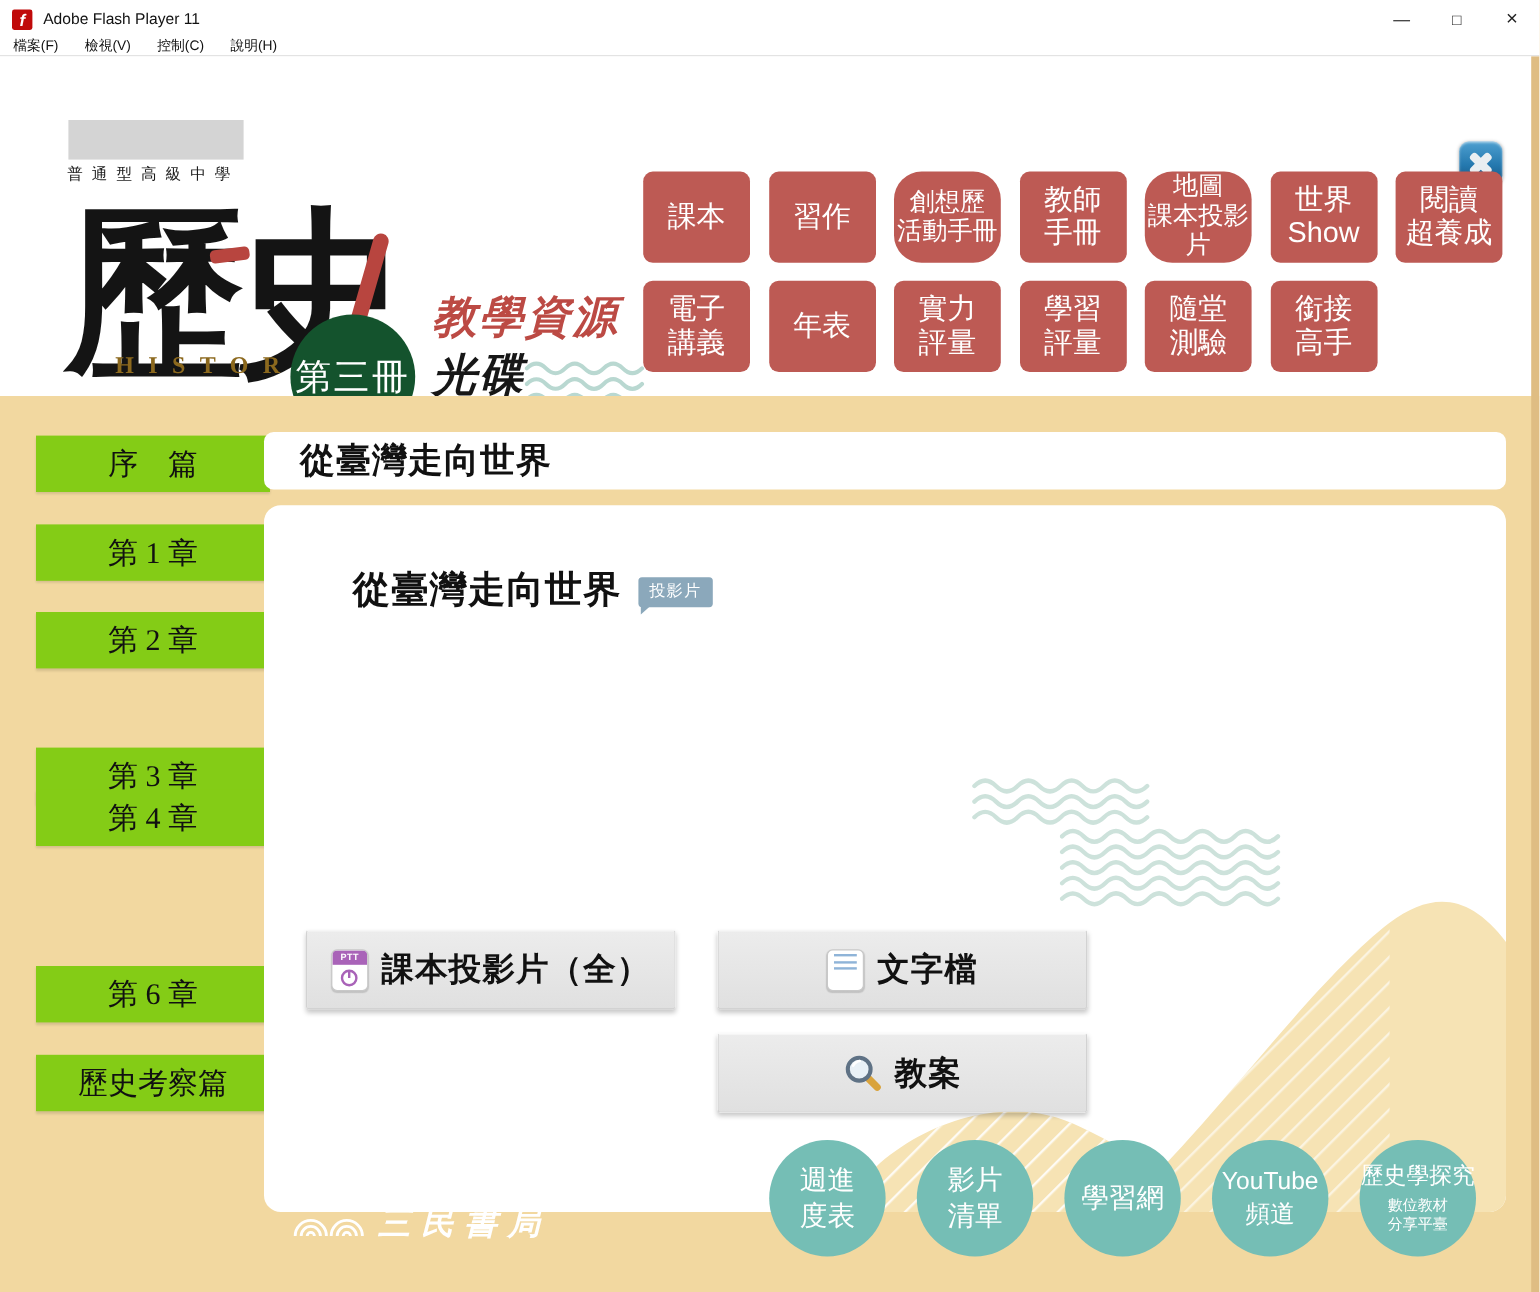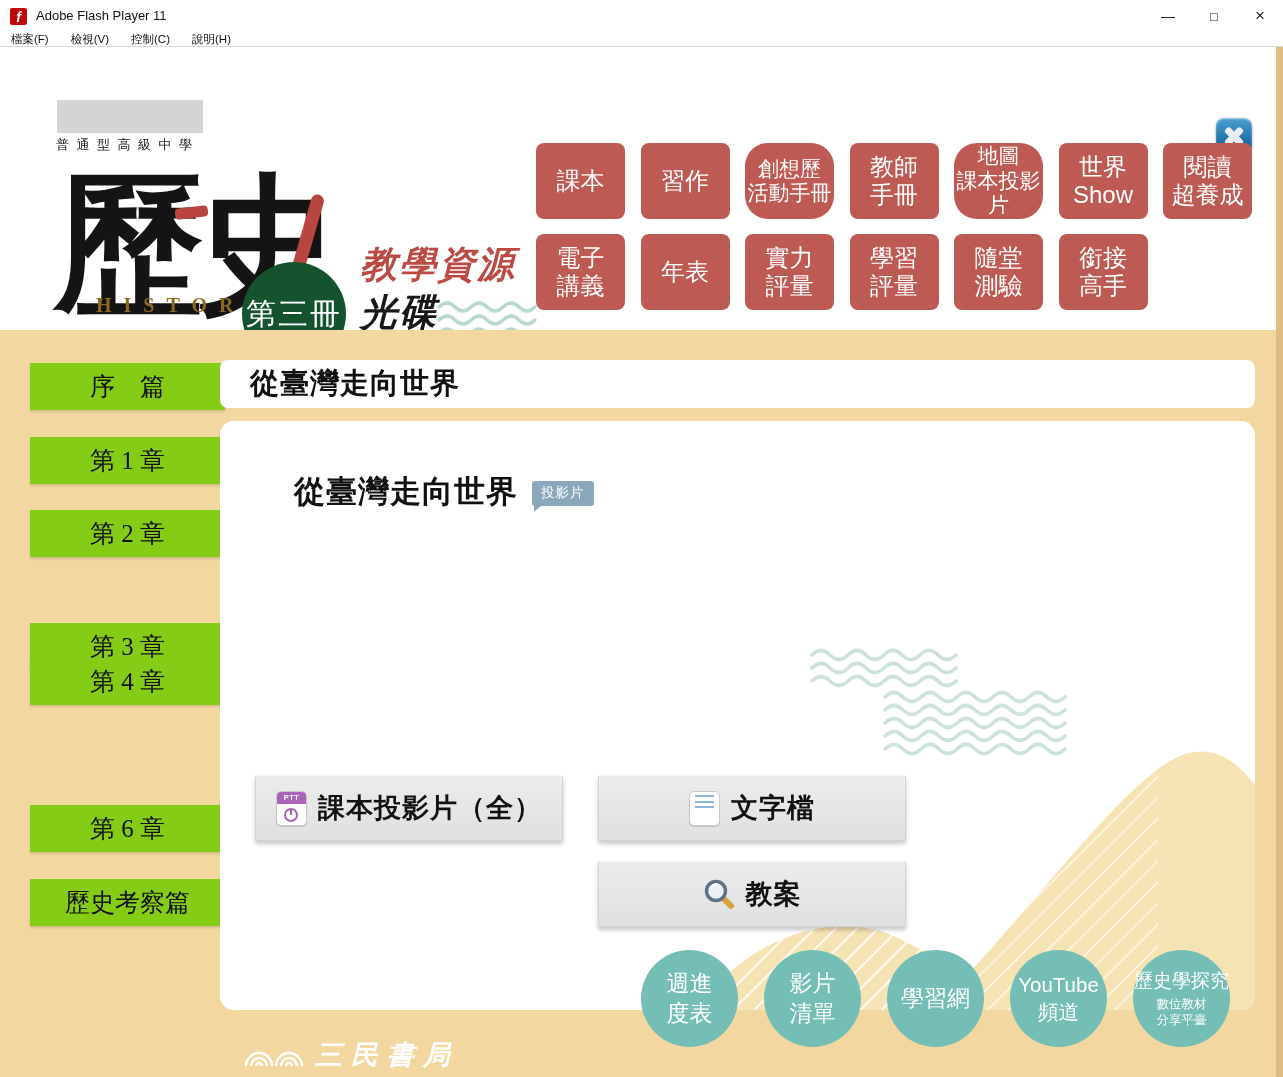--- a/index.html
+++ b/index.html
@@ -100,21 +100,21 @@
   .doc-ic.ppt .band { background:#a963b8; }
   .doc-ic.pdf .band { background:#e8554d; }
   .doc-ic.doc .band { background:#3d7fc2;margin-top:44px; }
   .doc-ic .lines i { display:block; height:2px; margin:3.5px 5px 0; background:#9aa4ad; }
   .doc-ic.doc .lines i { background:#8fb4d8; }
   .doc-ic .pie { position:absolute; left:7px; top:16px; width:14px; height:14px; border:2px solid #a963b8;
     border-radius:50%; }
   .doc-ic .pie::after { content:""; position:absolute; left:4px; top:-1px; width:2px; height:6px; background:#a963b8; }
 
   
-  .publisher { position:absolute; left:243px; top:1001px; display:flex; align-items:center; gap:10px;margin-top:36px; }
+  .publisher { position:absolute; left:243px; top:1001px; display:flex; align-items:center; gap:10px; }
   .publisher .name { color:#fff; font-family:"Liberation Serif","DejaVu Serif",serif; font-style:italic;
     font-weight:bold; font-size:27px; letter-spacing:9px; white-space:nowrap; }
   .circle { position:absolute; top:950px; width:97px; height:97px; border-radius:50%; background:#75beb5;
     color:#fff; display:flex; flex-direction:column; align-items:center; justify-content:center;
     text-align:center; cursor:pointer; z-index:5; }
   .circle .cl { font-size:23px; line-height:1.28; white-space:pre-line; }
   .c1 { left:641px; } .c2 { left:764px; } .c3 { left:887px; } .c4 { left:1010px; }
   .c5 { left:1133px; }
   .c4 .cl { font-size:20.5px; }
   .c5 .cl { font-size:19px; }

